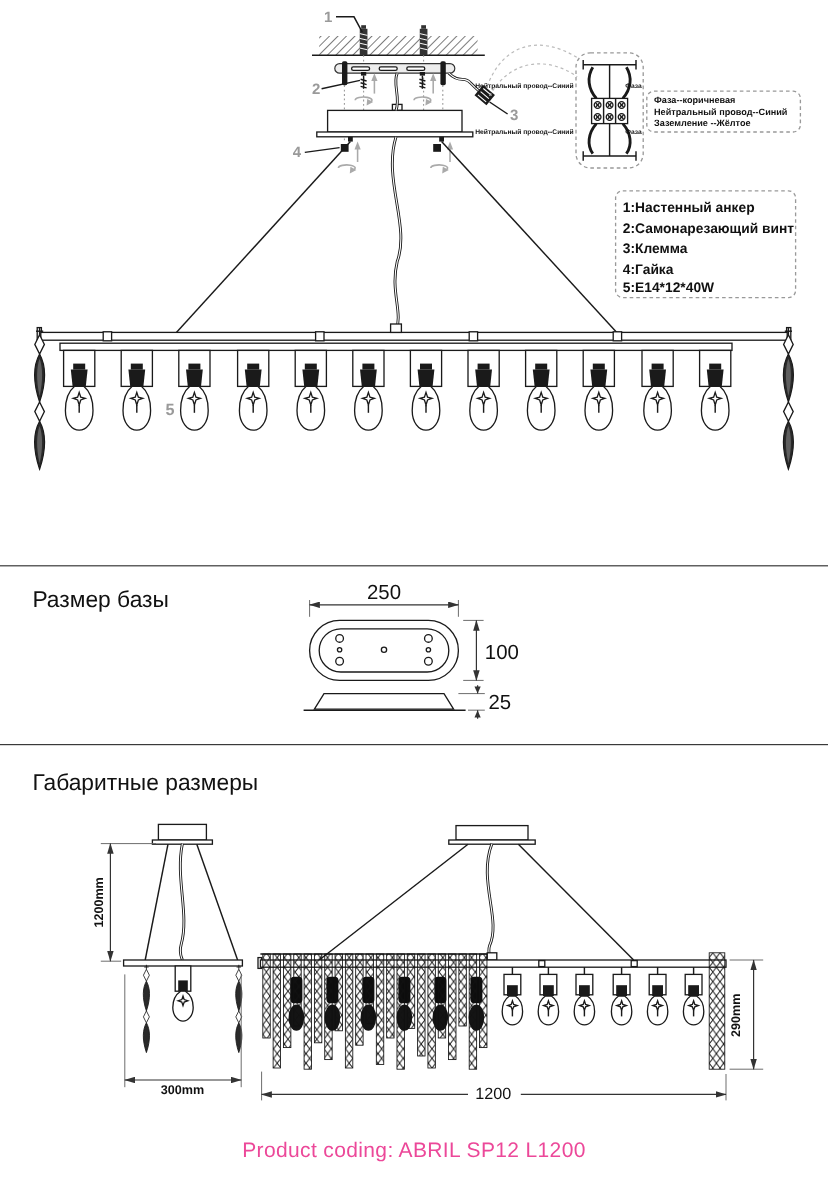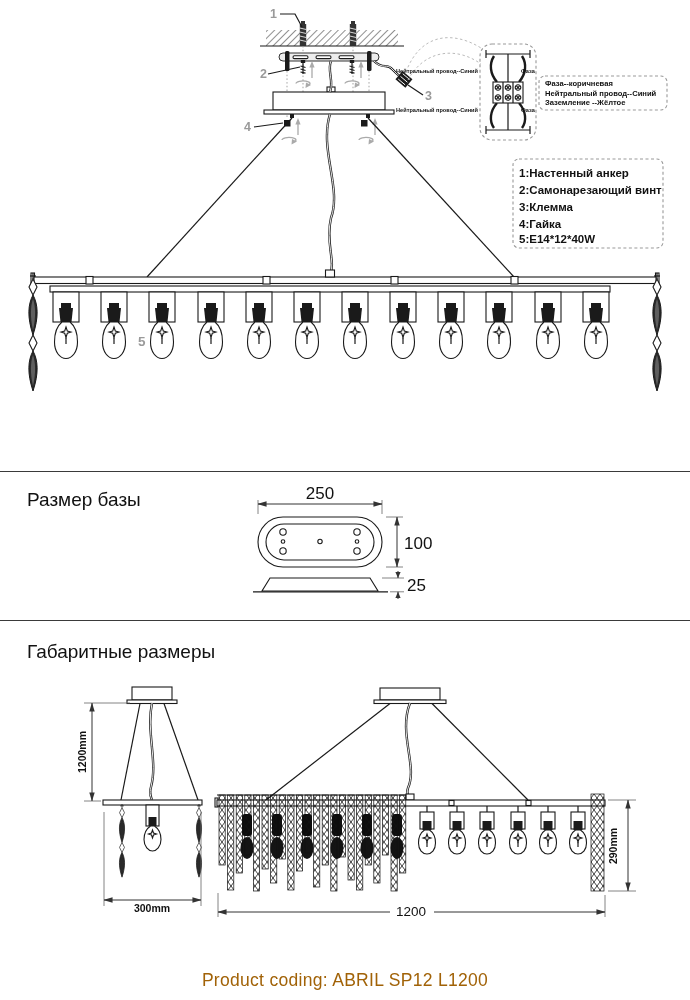--- a/index.html
+++ b/index.html
@@ -6,21 +6,21 @@
   .page { position:relative; width:690px; height:1000px; background:#fff;
           font-family:"Liberation Sans","DejaVu Sans",sans-serif; overflow:hidden; }
   .page svg { position:absolute; left:0; display:block; }
   #svg-install { top:0; }
   #svg-base    { top:470px; }
   #svg-overall { top:622px; }
   .divider { position:absolute; left:0; width:690px; border-top:1.6px solid #3a3a3a; }
   #divider-1 { top:471px; }
   #divider-2 { top:620px; }
   .footer { position:absolute; top:948px; left:0; width:690px; text-align:center;
-            font-size:17.5px; color:#a16207; letter-spacing:0.3px;margin-top:22px; }
+            font-size:17.5px; color:#ec4899; letter-spacing:0.3px; }
 
   
   .ln   { stroke:#1a1a1a; stroke-width:1.2; fill:none; }
   .ln2  { stroke:#1a1a1a; stroke-width:2.4; fill:none; }
   .wcore{ stroke:#ffffff; stroke-width:0.9; fill:none; }
   .fw   { fill:#ffffff; stroke:#1a1a1a; stroke-width:1.1; }
   .fg   { fill:#ededed; stroke:#333333; stroke-width:1; }
   .fd   { fill:#1a1a1a; stroke:none; }
   .thin { stroke:#666666; stroke-width:0.8; fill:none; }
   .dim  { stroke:#333333; stroke-width:1; fill:none; }

